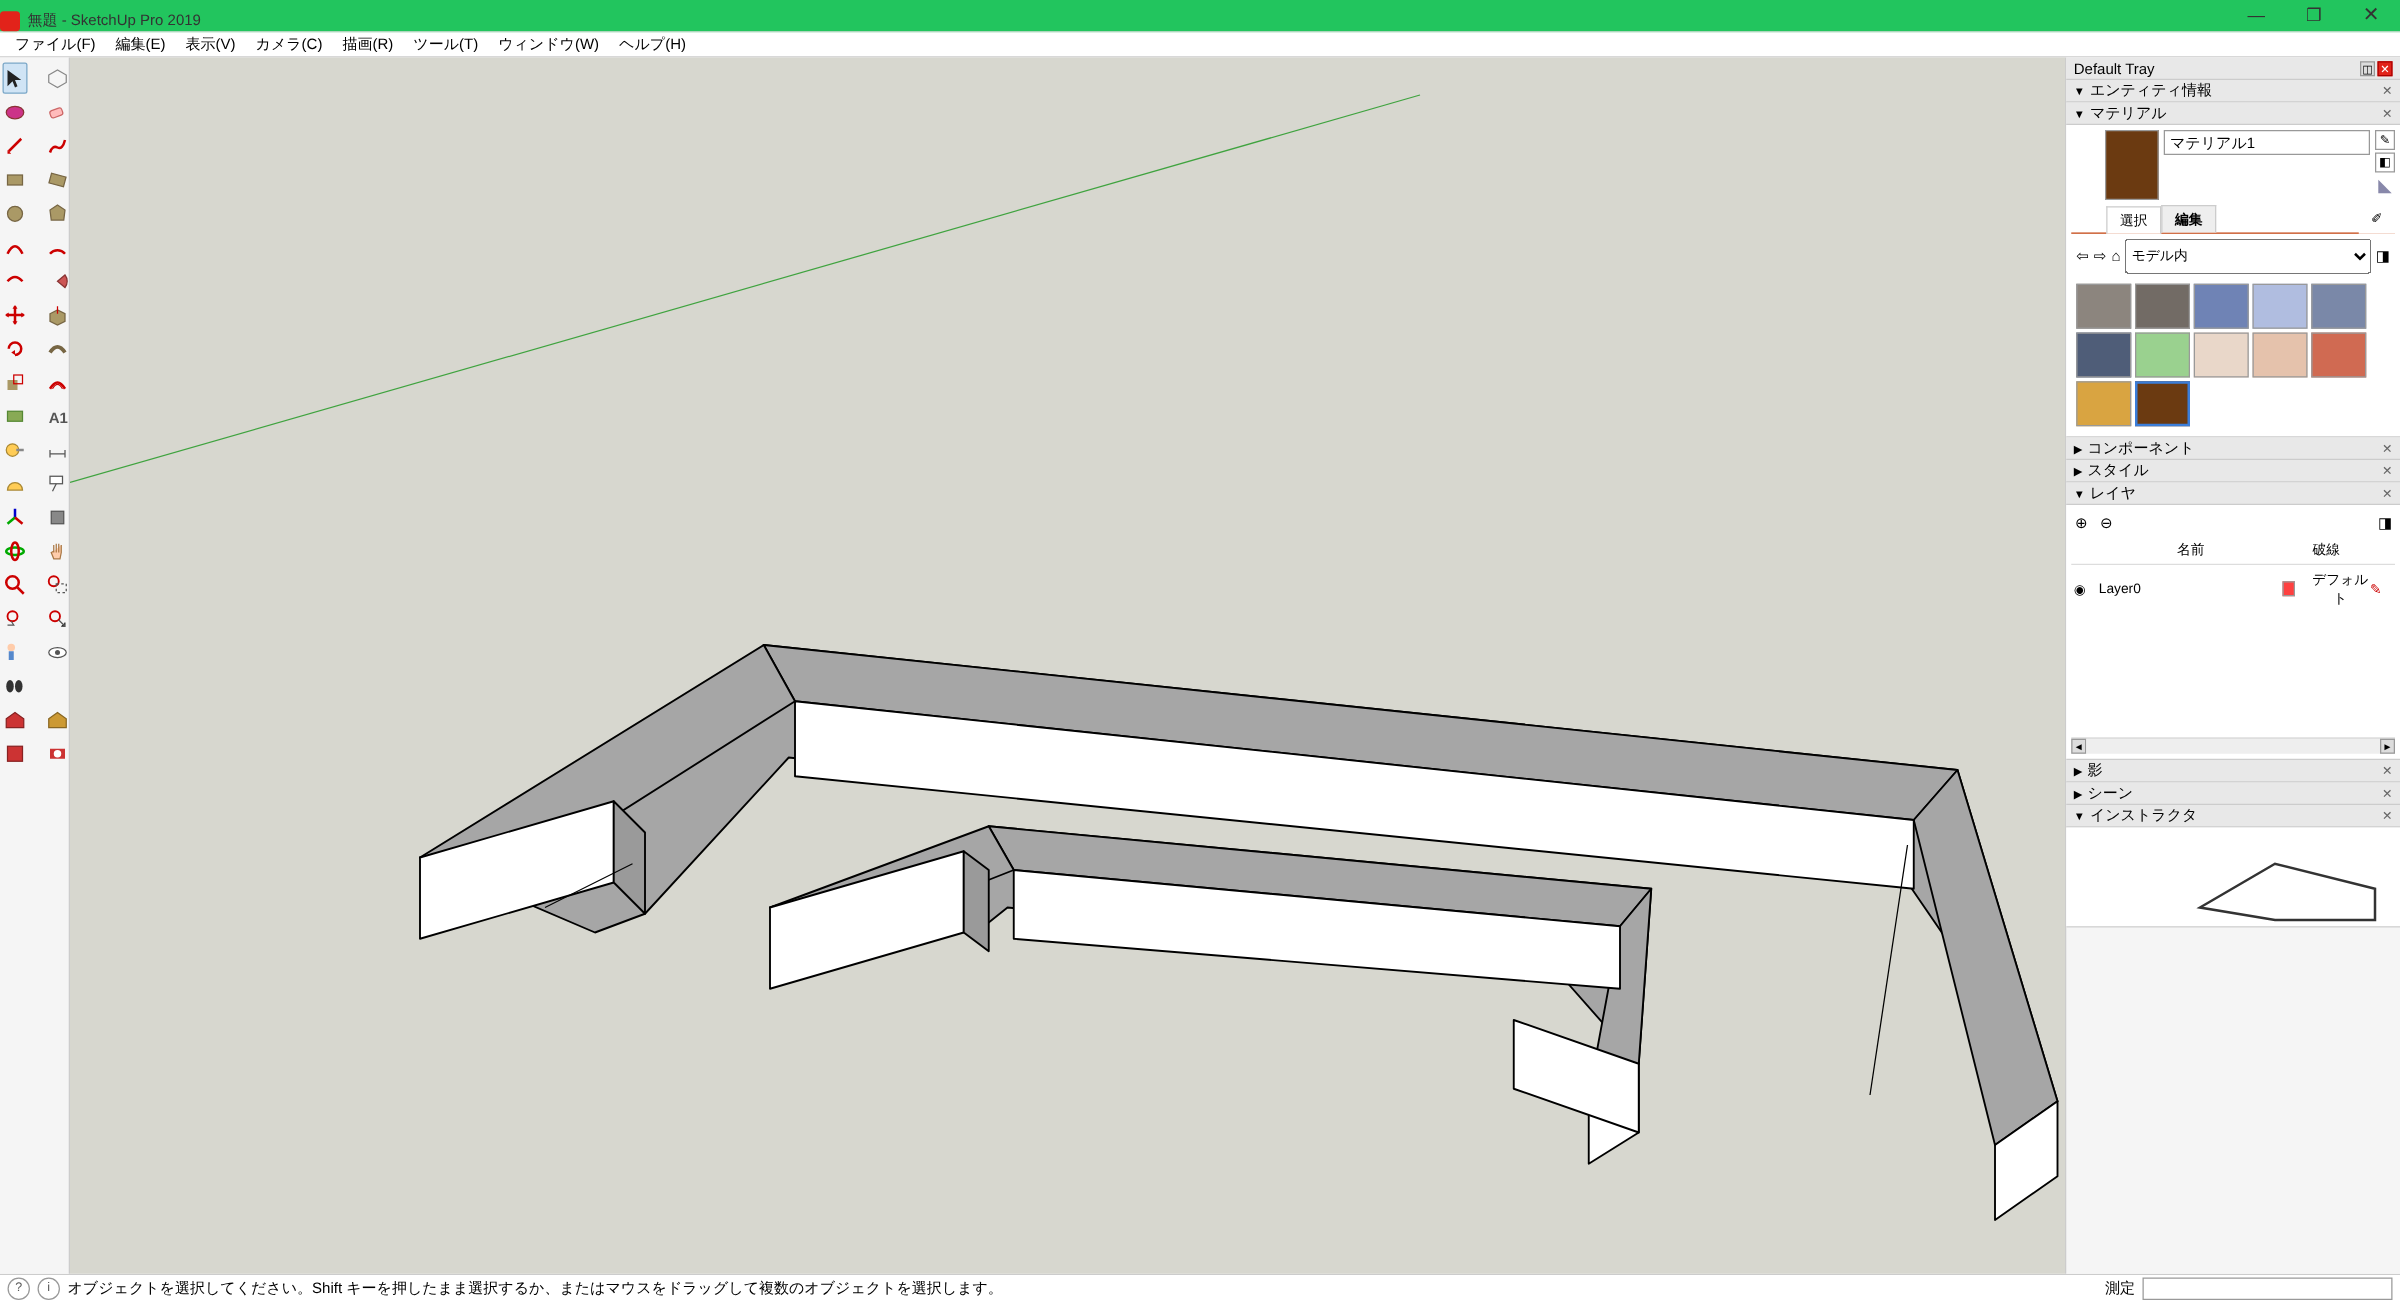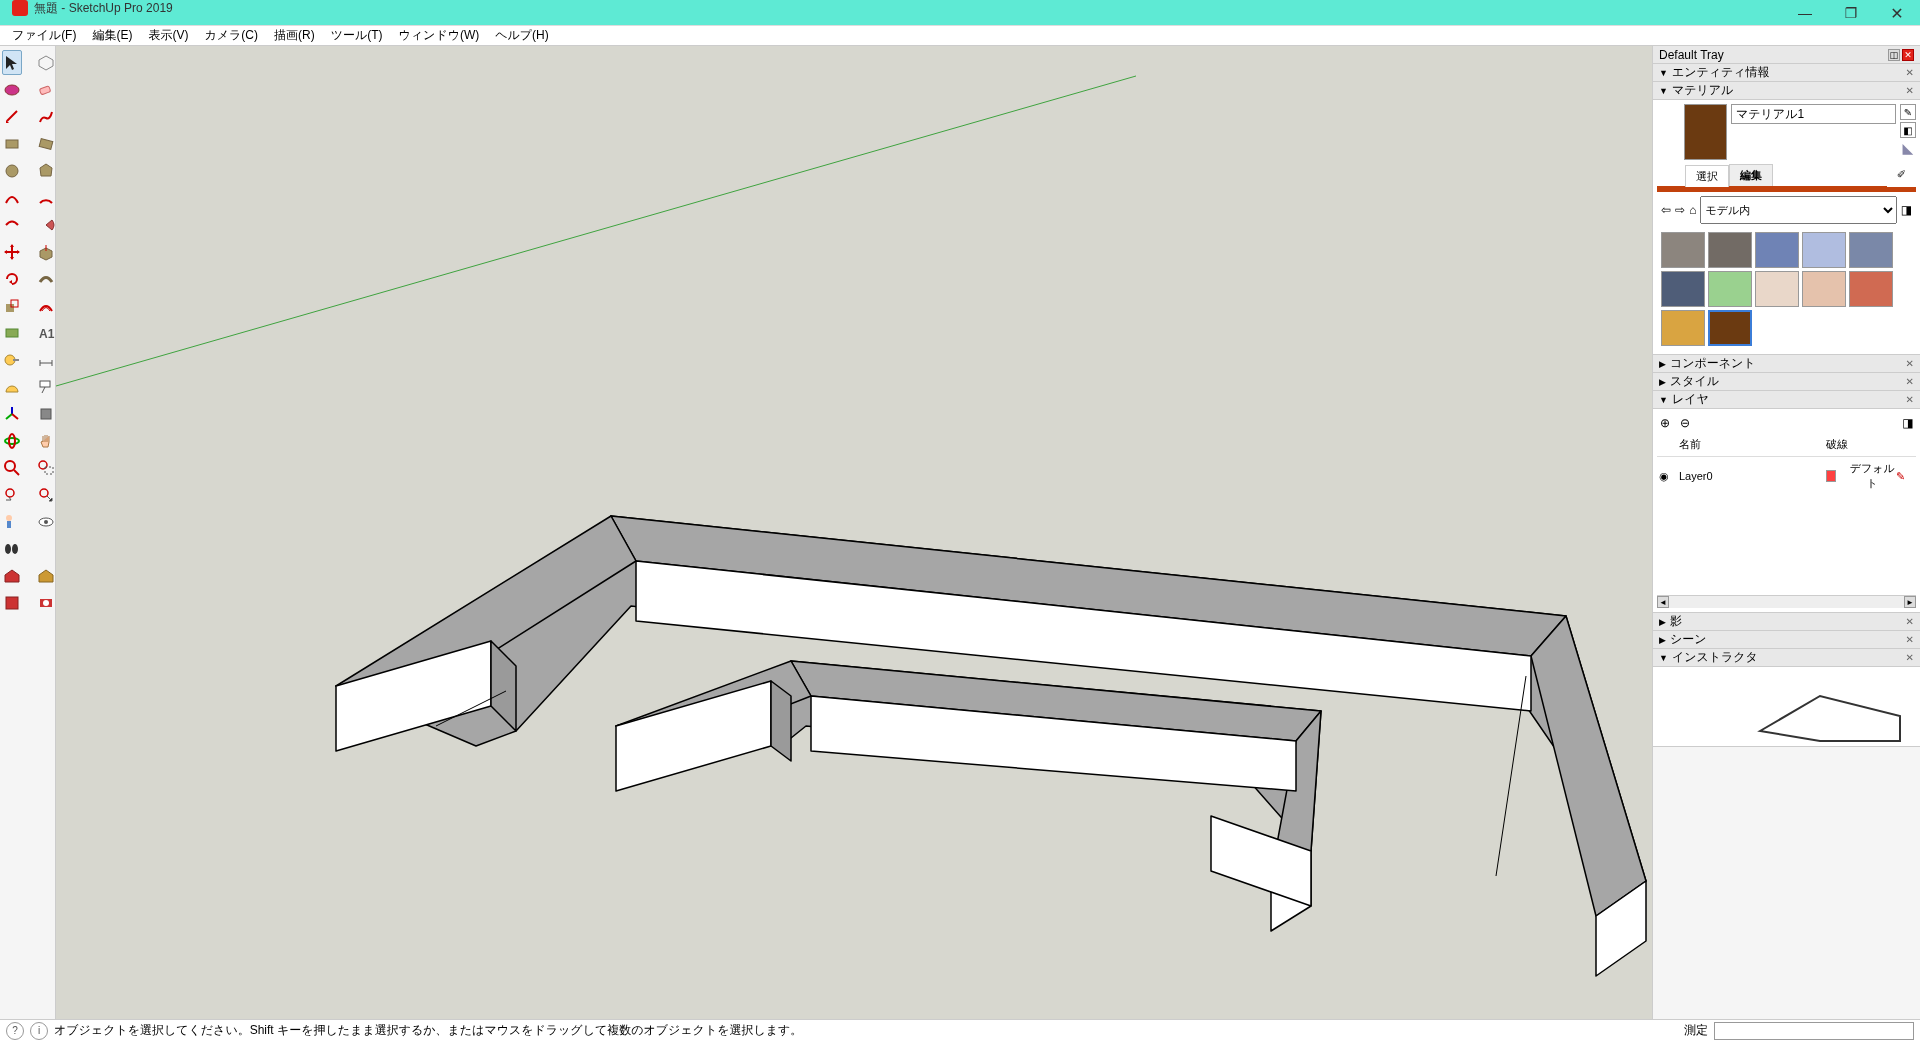--- a/index.html
+++ b/index.html
@@ -1,19 +1,19 @@
 <!DOCTYPE html>
 <html><head>
 <meta charset="utf-8">
 <style>
 * { box-sizing: border-box; margin: 0; padding: 0; font-family: "MS UI Gothic", "Meiryo", sans-serif; }
 body { width: 1920px; height: 1041px; background: #fff; overflow: hidden; }
 
 
-.title-bar { height: 26px; background: #5eead4; display: flex; align-items: flex-start; padding-left: 12px; font-size: 12px; color: #333; border-bottom: 1px solid #ddd; }
+.title-bar { height: 26px; background: #22c55e; display: flex; align-items: flex-end; padding-left: 0; font-size: 12px; color: #333; border-bottom: 1px solid #ddd; }
 .title-bar .icon { width: 16px; height: 16px; background: #e2231a; border-radius: 3px; margin-right: 6px; }
 .window-controls { margin-left: auto; display: flex; }
 .window-controls div { width: 46px; height: 26px; display: flex; align-items: center; justify-content: center; font-size: 14px; color: #333; }
 .window-controls div:last-child { font-size: 16px; }
 
 
 .menu-bar { height: 20px; background: #fff; display: flex; align-items: center; padding-left: 4px; font-size: 12px; border-bottom: 1px solid #ccc; }
 .menu-bar span { padding: 2px 8px; }
 
 
@@ -46,37 +46,37 @@
 
 .entity-info { padding: 6px 8px; height: 130px; font-weight: bold; }
 
 
 .material-body { padding: 4px; }
 .mat-top { display: flex; gap: 4px; margin-bottom: 4px; margin-left: 27px; }
 .mat-swatch { width: 60px; height: 56px; background: #6b3a11; border: 1px solid #999; }
 .mat-side-icons { display: flex; flex-direction: column; gap: 2px; margin-left: auto; }
 .mat-side-icons span { width: 16px; height: 16px; border: 1px solid #999; display: flex; align-items: center; justify-content: center; font-size: 10px; }
 .mat-name-input { flex: 1; height: 20px; border: 1px solid #999; padding: 0 4px; font-size: 12px; }
-.mat-tabs { display: flex; border-bottom: 6px solid #c2410c; padding-left: 28px; }
+.mat-tabs { display: flex; border-bottom: 1px solid #c2410c; padding-left: 28px; }
 .mat-tabs span { padding: 3px 10px; border: 1px solid #ccc; border-bottom: none; background: #fff; font-size: 11px; position: relative; top: 1px; }
 .mat-tabs span.inactive { background: #eee; top: 0; font-weight: bold; }
 .mat-eyedrop { margin-left: auto; padding: 3px 6px; }
 .mat-nav { display: flex; align-items: center; gap: 4px; padding: 4px; }
 .mat-nav span { font-size: 12px; }
 .mat-nav select { flex: 1; height: 28px; font-size: 11px; }
 .mat-grid { display: flex; flex-wrap: wrap; gap: 3px; padding: 4px; }
 .mat-cell { width: 44px; height: 36px; border: 1px solid #999; }
 .mat-cell.selected { border: 2px solid #3b7dd8; }
 
 
 .layer-body { padding: 4px; }
 .layer-toolbar { display: flex; gap: 4px; padding: 2px 0; align-items: center; }
 .layer-toolbar span { width: 16px; height: 16px; display: flex; align-items: center; justify-content: center; font-size: 12px; }
 .layer-toolbar .detail { margin-left: auto; }
-.layer-header { display: flex; padding: 4px 2px; border-bottom: 1px solid #ddd; font-size: 11px; }
+.layer-header { display: flex; padding: 4px 2px; border-bottom: 1px solid #ddd; font-size: 11px; text-align: center; }
 .layer-header .col1 { width: 20px; }
 .layer-header .col2 { flex: 1; }
 .layer-header .col3 { width: 70px; }
 .layer-header .col4 { width: 18px; }
 .layer-row { display: flex; padding: 4px 2px; align-items: center; font-size: 11px; }
 .layer-row .vis { width: 20px; }
 .layer-row .name { flex: 1; }
 .layer-row .dash { width: 70px; display: flex; align-items: center; gap: 12px; text-align: center; }
 .layer-row .dash .sw { width: 12px; height: 12px; background: #ff4040; border: 1px solid #999; }
 .layer-row .pen { width: 18px; color: #c00; }

